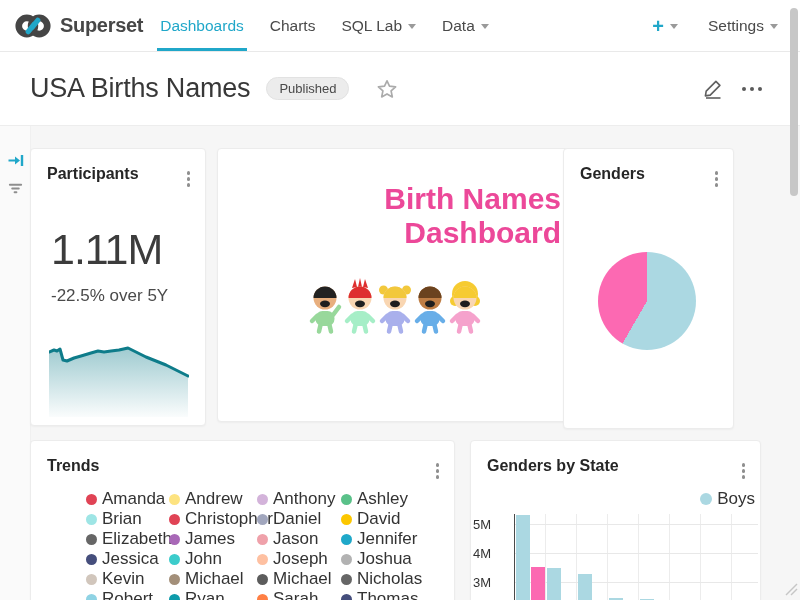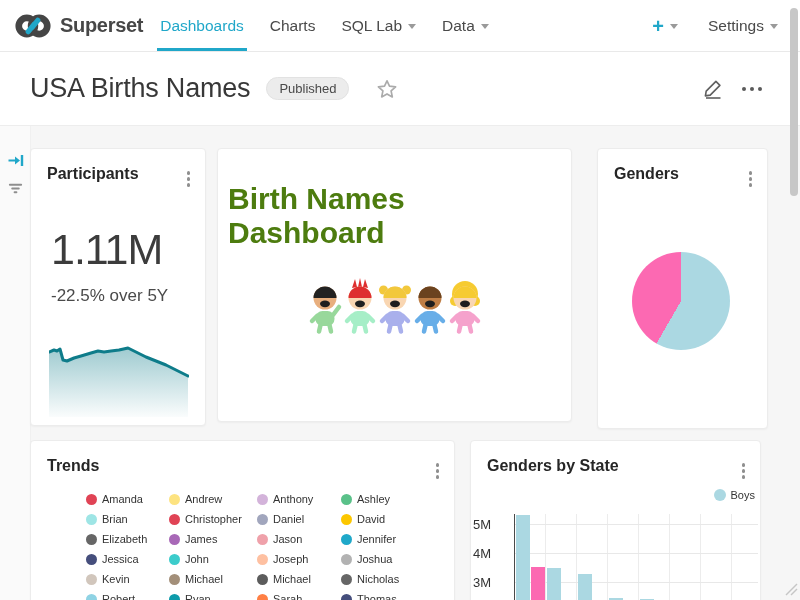--- a/index.html
+++ b/index.html
@@ -38,31 +38,31 @@
   .card-title{position:absolute;top:16px;left:16px;font-size:16px;font-weight:600;color:#262626;}
   .kebab{position:absolute;top:20px;right:13px;display:flex;flex-direction:column;gap:2.5px;cursor:pointer;padding:2px;}
   .kebab span{width:3.5px;height:3.5px;border-radius:50%;background:#8F8F8F;}
 
   
   .big-number{position:absolute;left:20px;top:76px;font-size:43px;font-weight:500;color:#3C3C3C;letter-spacing:-1px;}
   .delta{position:absolute;left:20px;top:137px;font-size:17px;color:#4A4A4A;}
   .trend-chart{position:absolute;left:18px;top:190px;}
 
   
-  .md-heading{margin:33px 10px 15px;text-align:left;font-size:30px;font-weight:600;color:#4d7c0f;}
+  .md-heading{margin:33px 10px 15px;text-align:right;font-size:30px;font-weight:600;color:#ec4899;}
   .kids-row{display:flex;justify-content:center;margin-top:28px;}
 
   
   .pie{position:absolute;left:34px;top:103px;width:98px;height:98px;border-radius:50%;cursor:pointer;}
 
   
   .legend-grid{position:absolute;left:55px;top:48px;display:grid;grid-template-columns:83px 88px 84px 1fr;grid-auto-rows:20px;}
   .legend-item{display:flex;align-items:center;cursor:pointer;}
   .legend-dot{width:11px;height:11px;border-radius:50%;flex:0 0 auto;}
-  .legend-label{font-size:11px;color:#333;margin-left:5px;white-space:nowrap;}
+  .legend-label{font-size:17px;color:#333;margin-left:5px;white-space:nowrap;}
 
   
   .gbs-legend{position:absolute;top:48px;right:5px;display:flex;align-items:center;cursor:pointer;}
   .gbs-legend .legend-dot{width:12px;height:12px;}
   .gbs-plot{position:absolute;left:0;top:0;width:100%;height:100%;}
   .gridline-h{position:absolute;height:1px;background:#E8E8E8;}
   .gridline-v{position:absolute;width:1px;background:#ECECEC;}
   .axis-line{position:absolute;width:1px;background:#4A4A4A;}
   .ytick{position:absolute;width:36px;text-align:left;font-size:13px;color:#333;transform:translateY(-50%);}
   .bar{position:absolute;cursor:pointer;}
@@ -232,21 +232,21 @@
               <rect x="6.5" y="33" width="19" height="15" rx="7" fill="#F5A2CC"></rect>
               <line x1="24" y1="38" x2="29" y2="43" stroke="#F5A2CC" stroke-width="4.5" stroke-linecap="round"></line>
               <line x1="8" y1="38" x2="3" y2="43" stroke="#F5A2CC" stroke-width="4.5" stroke-linecap="round"></line>
               <line x1="11.5" y1="47" x2="10" y2="53.5" stroke="#F5A2CC" stroke-width="4.5" stroke-linecap="round"></line>
               <line x1="20.5" y1="47" x2="22" y2="53.5" stroke="#F5A2CC" stroke-width="4.5" stroke-linecap="round"></line>
             </g>
           </svg>
       </div>
     </div>
 
-    <div class="card" style="left:597px;top:22px;width:171px;height:281px;">
+    <div class="card" style="left:563px;top:22px;width:171px;height:281px;">
       <div class="card-title">Genders</div>
       <div class="kebab">
           <span></span>
           <span></span>
           <span></span>
         </div>
       <div class="pie" id="genders-pie" style="background: conic-gradient(rgb(171, 216, 226) 0deg, rgb(171, 216, 226) 209.88deg, rgb(252, 105, 178) 209.88deg, rgb(252, 105, 178) 360deg);"></div>
     </div>
 
     <div class="card" style="left:30px;top:314px;width:425px;height:200px;">

